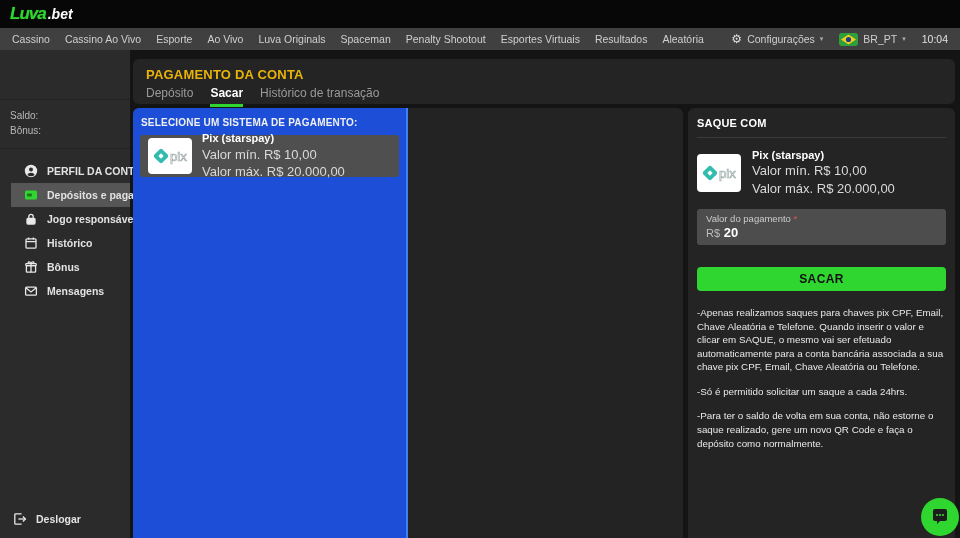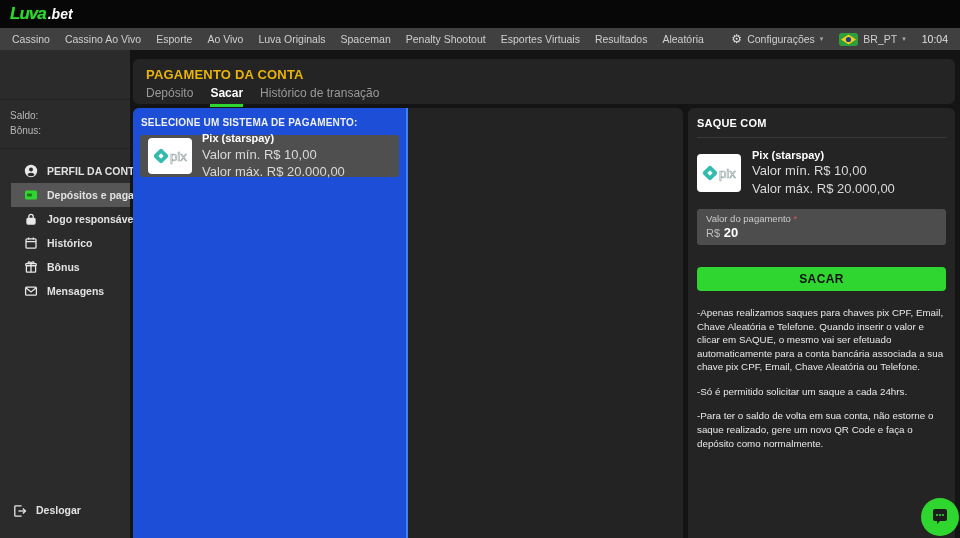--- a/index.html
+++ b/index.html
@@ -48,21 +48,21 @@
   .sb-menu { padding-top:10px;margin-left:11px; }
   .sb-item {
     height:24px; display:flex; align-items:center; gap:9px;
     padding-left:13px; cursor:pointer;
     font-size:10.5px; font-weight:bold; color:#e2e2e2; white-space:nowrap;
   }
   .sb-item.active { background:#565656; }
   .sb-item svg { flex:0 0 auto; }
   .sb-grow { flex:1 1 auto; }
   .sb-logout {
-    height:30px; display:flex; gap:9px;
+    height:30px; display:flex; align-items:center; gap:9px;
     padding-left:13px; margin-bottom:4px; cursor:pointer;
     font-size:10.5px; font-weight:bold; color:#e2e2e2;
   }
 
   
   .head-panel {
     position:absolute; left:133px; top:59px; width:822px; height:45px;
     background:#242424; border-radius:6px; padding:8px 13px 0 13px;
   }
   .page-title { font-size:13px; font-weight:bold; color:#eab308; letter-spacing:0.2px; }

